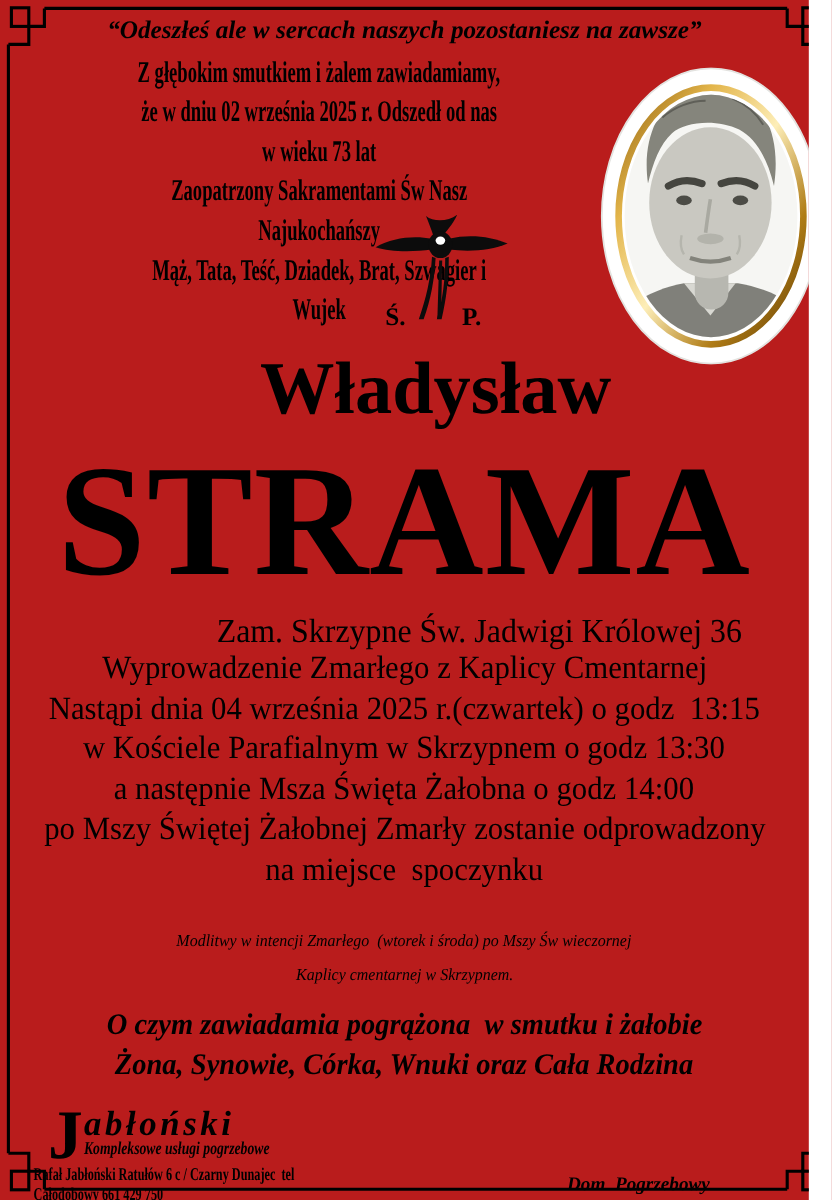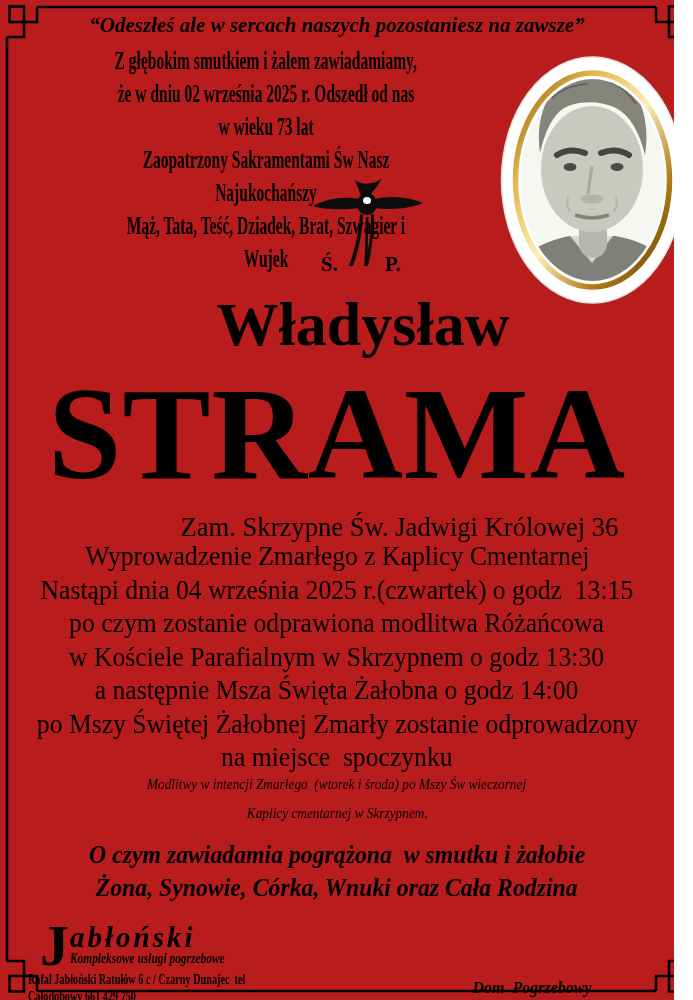--- a/index.html
+++ b/index.html
@@ -132,21 +132,20 @@
 
   <div class="abs firstname line">Władysław</div>
   <div class="abs lastname line">STRAMA</div>
   <div class="abs residence line">
     <span class="sx sx95">Zam. Skrzypne Św. Jadwigi Królowej 36</span>
   </div>
 
   <div class="abs funeral">
     <div class="line"><span class="sx sx95">Wyprowadzenie Zmarłego z Kaplicy Cmentarnej</span></div>
     <div class="line"><span class="sx sx95">Nastąpi dnia 04 września 2025 r.(czwartek) o godz  13:15</span></div>
-    <div class="line"><span class="sx sx95">po czym zostanie odprawiona modlitwa Różańcowa</span></div>
     <div class="line"><span class="sx sx95">w Kościele Parafialnym w Skrzypnem o godz 13:30</span></div>
     <div class="line"><span class="sx sx95">a następnie Msza Święta Żałobna o godz 14:00</span></div>
     <div class="line"><span class="sx sx95">po Mszy Świętej Żałobnej Zmarły zostanie odprowadzony</span></div>
     <div class="line"><span class="sx sx95">na miejsce  spoczynku</span></div>
   </div>
 
   <div class="abs prayers">
     <div class="line"><span class="sx sx95">Modlitwy w intencji Zmarłego  (wtorek i środa) po Mszy Św wieczornej</span></div>
     <div class="line"><span class="sx sx95">Kaplicy cmentarnej w Skrzypnem.</span></div>
   </div>

